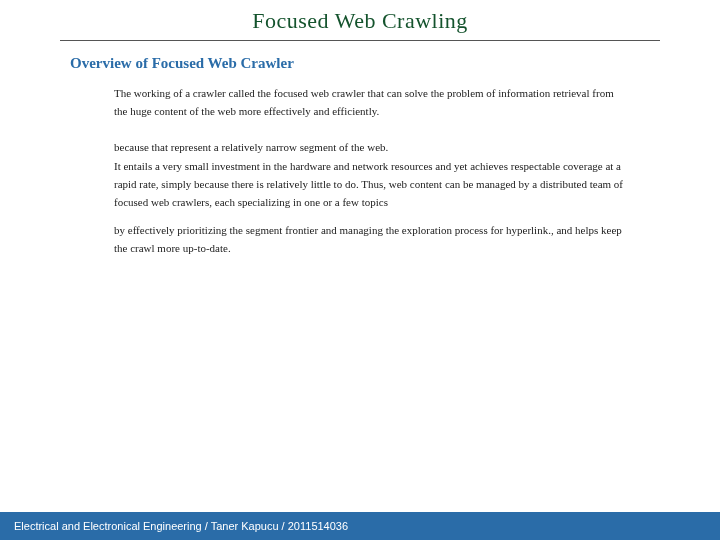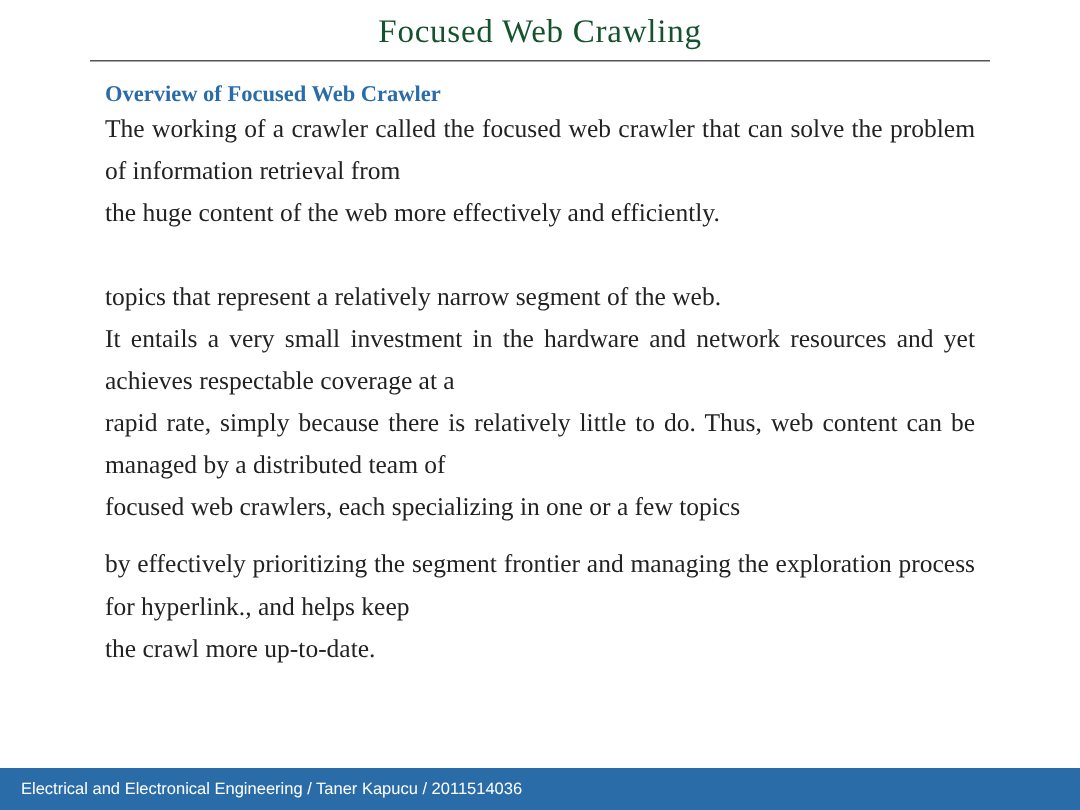--- a/index.html
+++ b/index.html
@@ -33,29 +33,30 @@
     }
 
     .content-area {
       padding: 14px 70px 0 70px;
     }
 
     .section-heading {
       font-size: 15px;
       font-weight: bold;
       color: #2a6ca8;
-      margin-bottom: 0;
+      margin-bottom: 12px;
       font-style: normal;
     }
 
     .body-text {
-      font-size: 17px;
+      font-size: 11px;
       color: #222222;
       line-height: 1.65;
       text-align: justify;
+      margin-left: 44px;
     }
 
     .body-text p {
       margin-bottom: 0;
     }
 
     .body-text .paragraph-gap {
       margin-top: 10px;
     }
 
@@ -81,21 +82,21 @@
 <hr class="divider">
 
 <div class="content-area">
   <h2 class="section-heading">Overview of Focused Web Crawler</h2>
 
   <div class="body-text">
     <p>
       <span>The working of a crawler called the focused web crawler that can solve the problem of information retrieval from</span><br>
       <span>the huge content of the web more effectively and efficiently.</span><br>
       <br>
-      <span>topics that represent a relatively narrow segment of the web.</span><br>
+      <span>because that represent a relatively narrow segment of the web.</span><br>
       <span>It entails a very small investment in the hardware and network resources and yet achieves respectable coverage at a</span><br>
       <span>rapid rate, simply because there is relatively little to do. Thus, web content can be managed by a distributed team of</span><br>
       <span>focused web crawlers, each specializing in one or a few topics</span>
     </p>
     <p class="paragraph-gap">
       <span>by effectively prioritizing the segment frontier and managing the exploration process for hyperlink., and helps keep</span><br>
       <span>the crawl more up-to-date.</span>
     </p>
   </div>
 </div>

